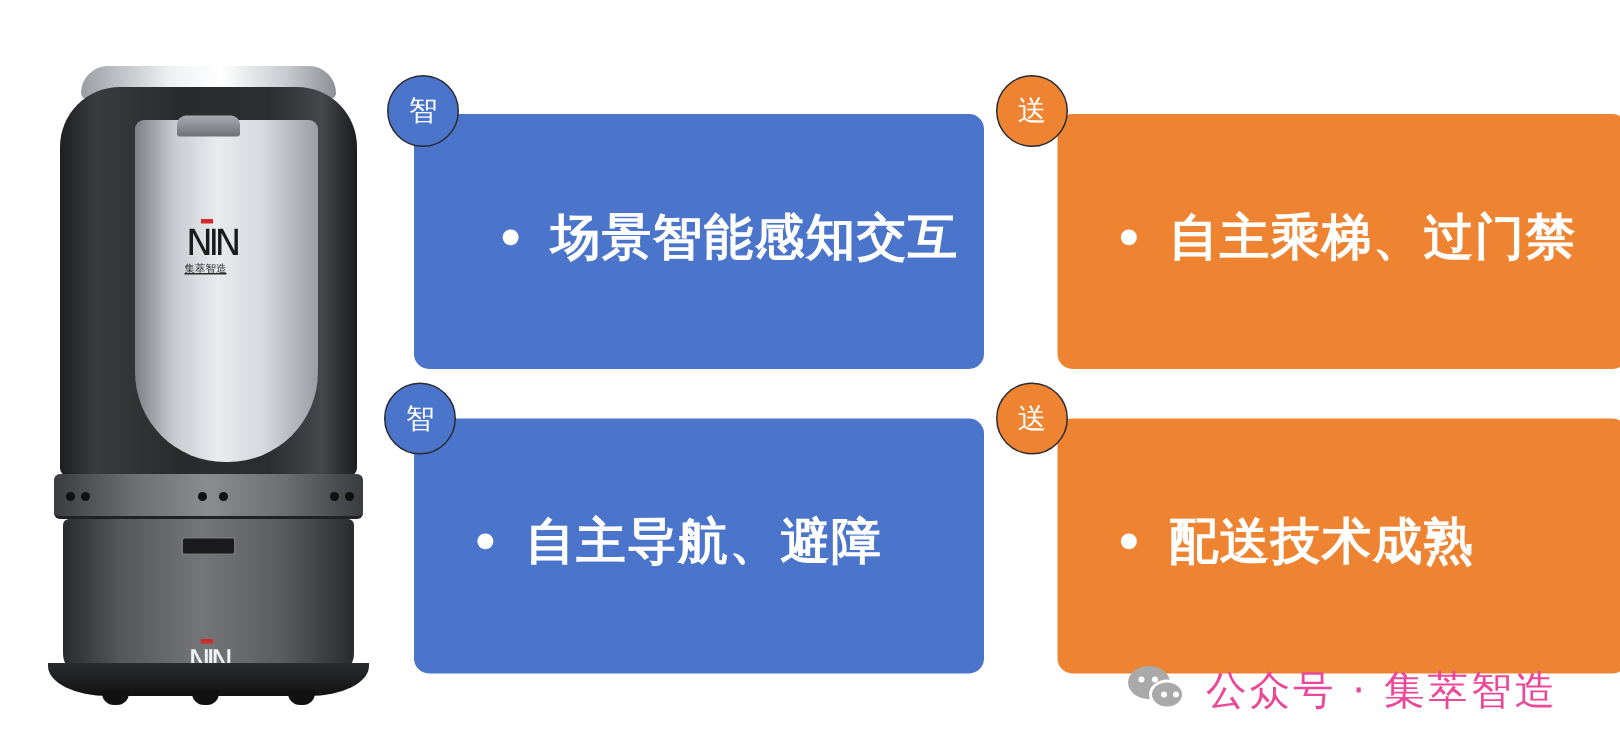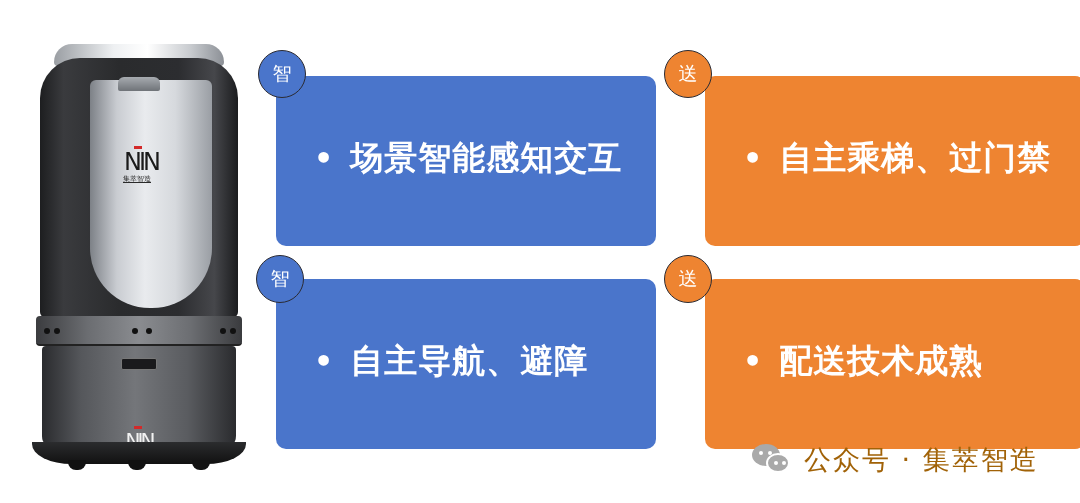--- a/index.html
+++ b/index.html
@@ -81,21 +81,21 @@
     position: absolute; width: 48px; height: 48px; border-radius: 50%;
     border: 1.5px solid #2b2b33; color: #ffffff; font-size: 19px;
     display: flex; align-items: center; justify-content: center;
   }
   .badge.blue { background: #4a75cb; }
   .badge.orange { background: #ee8431; }
 
   
   .watermark {
     position: absolute; left: 752px; top: 442px; height: 36px;
-    display: flex; align-items: center; color: #a16207; font-size: 27px; letter-spacing: 2px;
+    display: flex; align-items: center; color: #ec4899; font-size: 27px; letter-spacing: 2px;
     white-space: nowrap;
   }
   .wechat-icon { position: relative; width: 42px; height: 32px; margin-right: 10px; }
   .wechat-icon .b1 { position: absolute; left: 0; top: 0; width: 28px; height: 22px; border-radius: 50%; background: #a9a9a9; }
   .wechat-icon .b2 { position: absolute; left: 14px; top: 9px; width: 24px; height: 20px; border-radius: 50%; background: #a9a9a9; border: 2px solid #fff; }
   .wechat-icon .e { position: absolute; width: 4px; height: 4px; border-radius: 50%; background: #fff; }
 </style>
 </head>
 <body>
 
@@ -122,21 +122,21 @@
   <div class="logo-bottom">
     <span class="logo-mark">NIN</span>
     <span class="logo-text">集萃智造</span>
   </div>
   <div class="skirt"></div>
   <div class="wheel" style="left:40px;"></div>
   <div class="wheel" style="left:100px;"></div>
   <div class="wheel" style="left:164px;"></div>
 </div>
 
-<div class="card blue" style="left:276px;top:76px;">
+<div class="card blue" style="left:276px;top:76px;justify-content:center;">
   <div class="text">
     <span class="bullet">•</span><span>场景智能感知交互</span>
   </div>
 </div>
 <div class="badge blue" style="left:258px;top:50px;">智</div>
 
 <div class="card orange" style="left:682px;top:76px;">
   <div class="text">
     <span class="bullet">•</span><span>自主乘梯、过门禁</span>
   </div>

